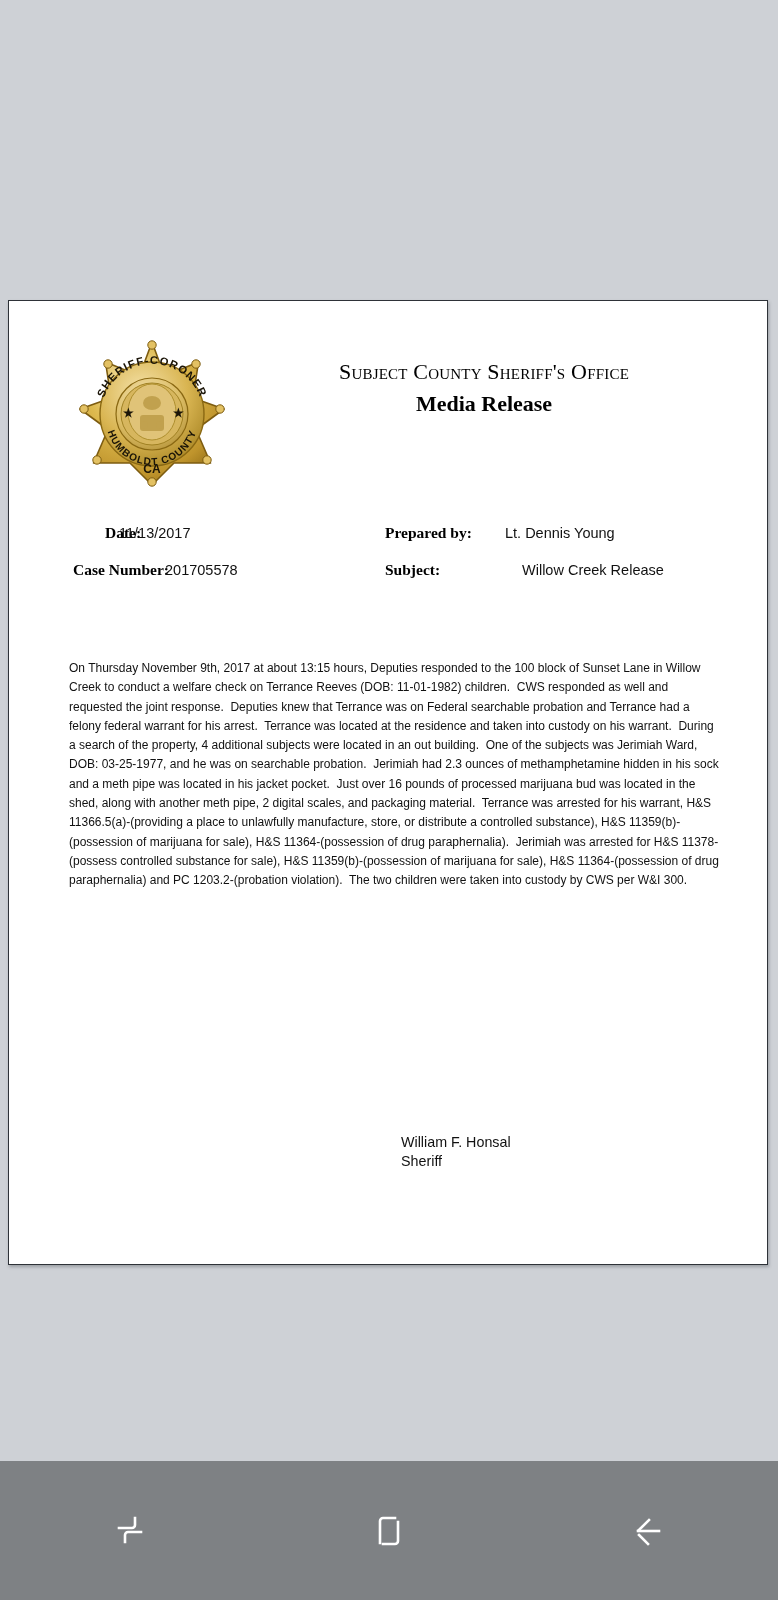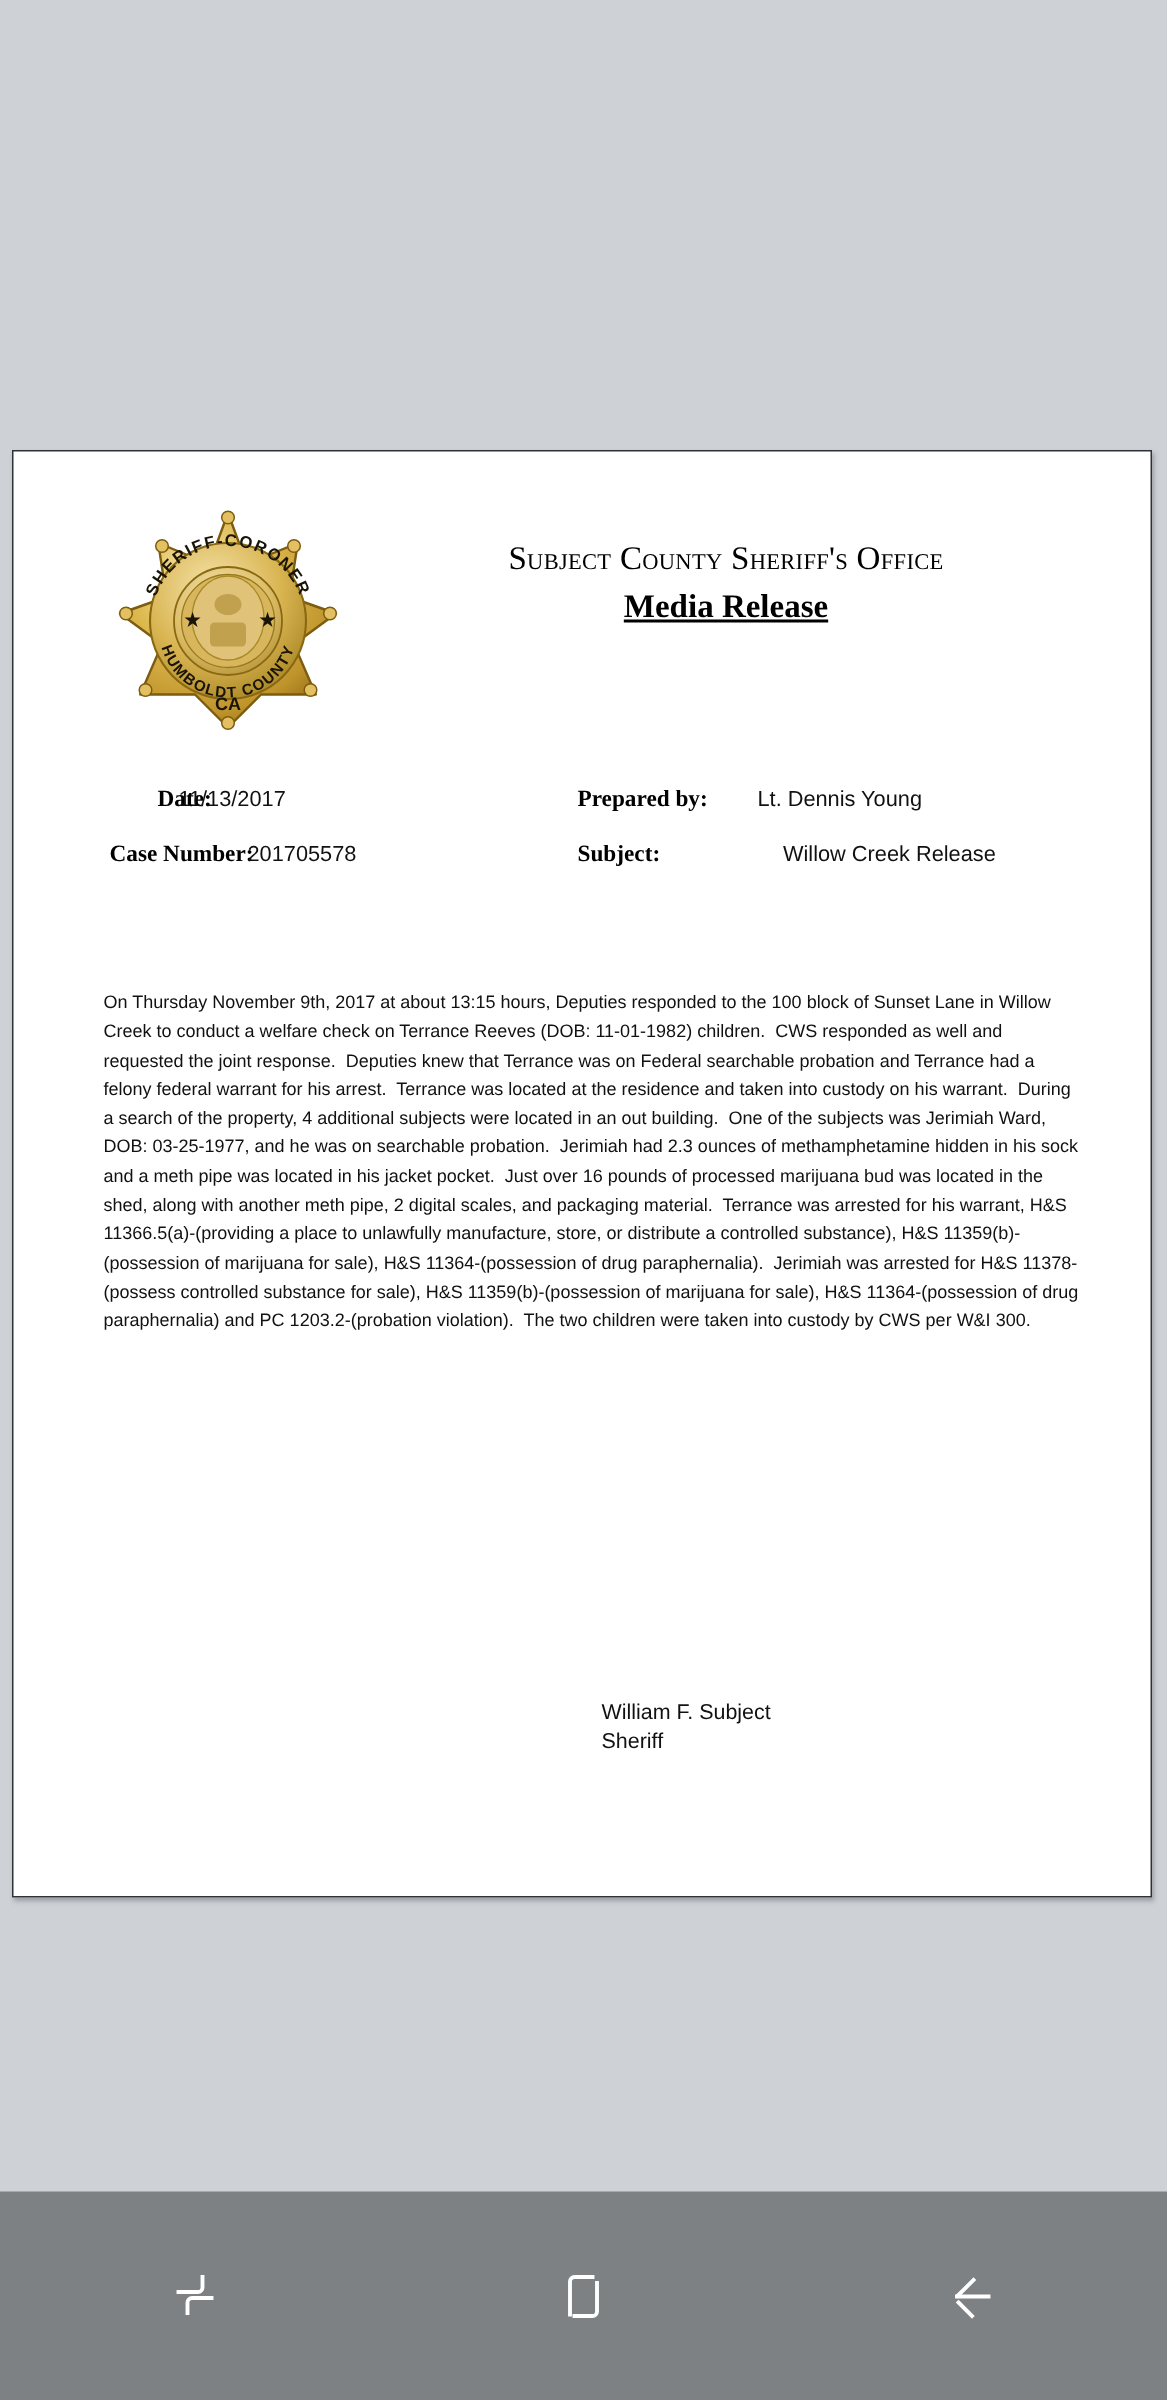--- a/index.html
+++ b/index.html
@@ -64,21 +64,20 @@
     font-variant: small-caps;
     color: #000;
     letter-spacing: 0.2px;
     white-space: nowrap;
     line-height: 1.2;
   }
   .media-release {
     font-family: "Liberation Serif", serif;
     font-size: 22px;
     font-weight: bold;
-    text-decoration: underline;
     color: #000;
     margin-top: 6px;
     line-height: 1.2;
   }
 
   
   .meta {
     position: absolute;
     left: 0;
     top: 208px;
@@ -249,21 +248,21 @@
         <div class="spacer-a"></div>
         <div class="m-label c-subj-l">Subject:</div>
         <div class="spacer-b"></div>
         <div class="m-value c-subj-v">Willow Creek Release</div>
       </div>
     </div>
 
     <div class="doc-body">On Thursday November 9th, 2017 at about 13:15 hours, Deputies responded to the 100 block of Sunset Lane in Willow Creek to conduct a welfare check on Terrance Reeves (DOB: 11-01-1982) children.  CWS responded as well and requested the joint response.  Deputies knew that Terrance was on Federal searchable probation and Terrance had a felony federal warrant for his arrest.  Terrance was located at the residence and taken into custody on his warrant.  During a search of the property, 4 additional subjects were located in an out building.  One of the subjects was Jerimiah Ward, DOB: 03-25-1977, and he was on searchable probation.  Jerimiah had 2.3 ounces of methamphetamine hidden in his sock and a meth pipe was located in his jacket pocket.  Just over 16 pounds of processed marijuana bud was located in the shed, along with another meth pipe, 2 digital scales, and packaging material.  Terrance was arrested for his warrant, H&amp;S 11366.5(a)-(providing a place to unlawfully manufacture, store, or distribute a controlled substance), H&amp;S 11359(b)-(possession of marijuana for sale), H&amp;S 11364-(possession of drug paraphernalia).  Jerimiah was arrested for H&amp;S 11378-(possess controlled substance for sale), H&amp;S 11359(b)-(possession of marijuana for sale), H&amp;S 11364-(possession of drug paraphernalia) and PC 1203.2-(probation violation).  The two children were taken into custody by CWS per W&amp;I 300.</div>
 
     <div class="signature">
-      <div>William F. Subject</div>
+      <div>William F. Honsal</div>
       <div>Sheriff</div>
     </div>
 
   </div>
 </div>
 
 <div id="navbar">
 
   <div class="nav-btn">
     <span>

